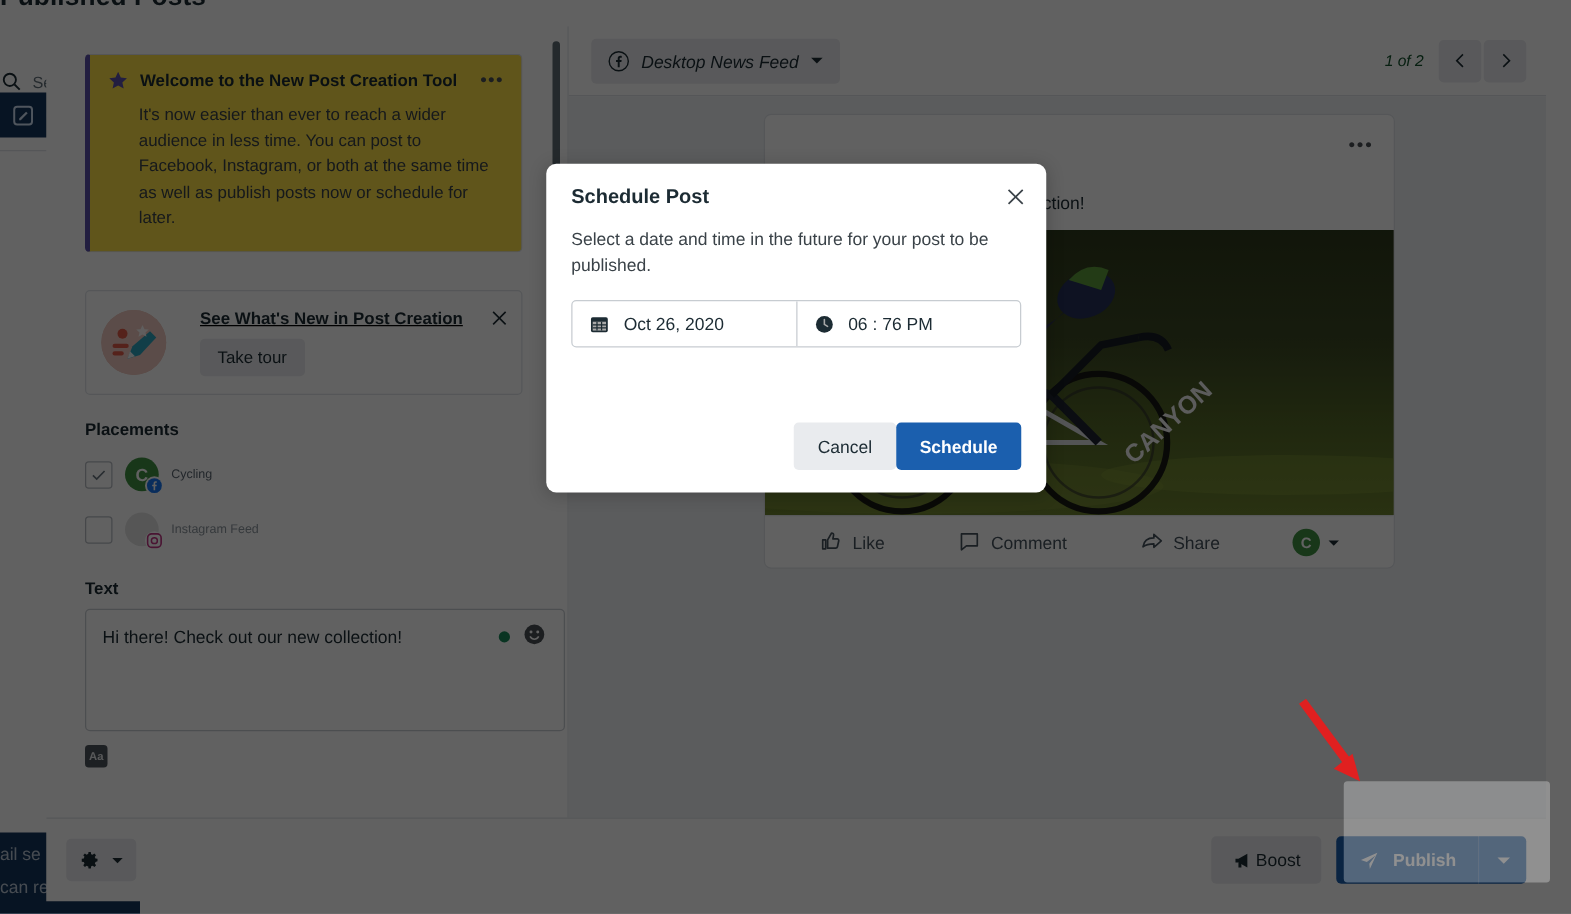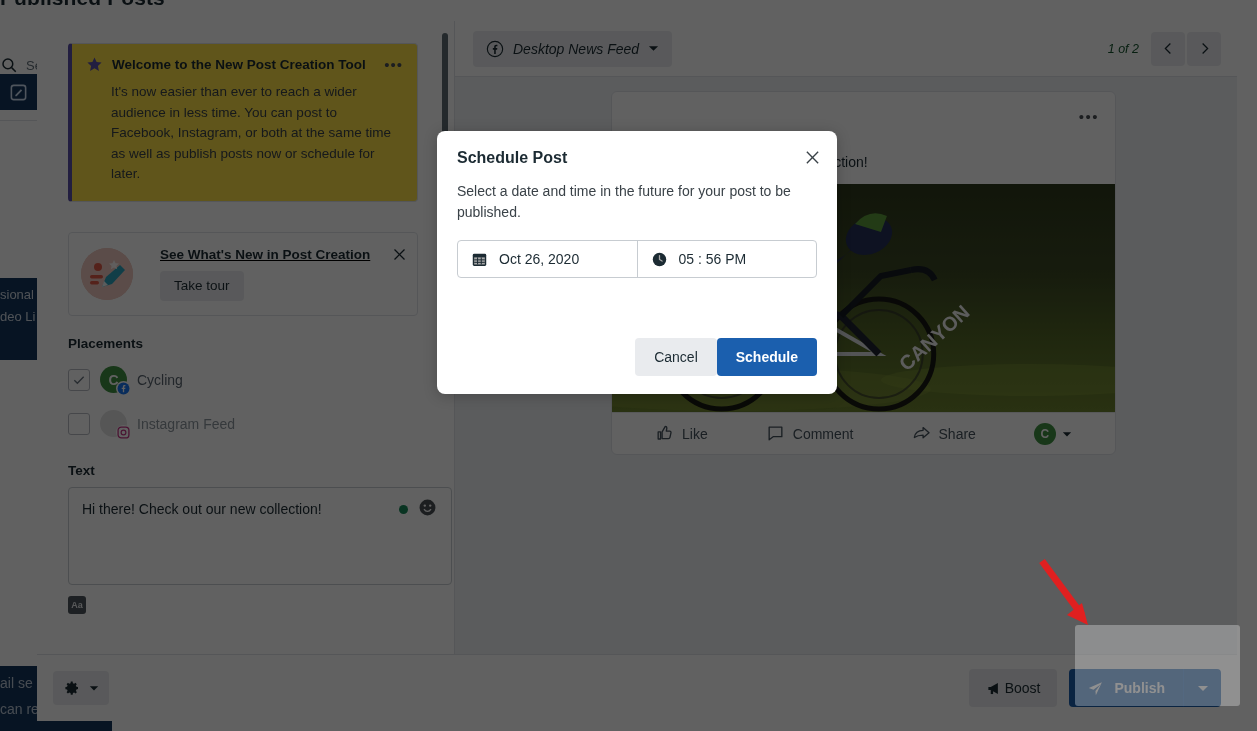--- a/index.html
+++ b/index.html
@@ -104,21 +104,21 @@
   .cbox { width: 22px; height: 22px; border: 1px solid #b7bcc2; border-radius: 3px;
     display: flex; align-items: center; justify-content: center; cursor: pointer; background: #fff; }
   .ava { width: 27px; height: 27px; border-radius: 50%; position: relative; flex: 0 0 27px;
     display: flex; align-items: center; justify-content: center; color: #fff;
     font-size: 14px; font-weight: 700; }
   .ava.green { background: #3f9142; }
   .ava.grey { background: #e2e2e2; }
   .badge { position: absolute; right: -4px; bottom: -3px; width: 15px; height: 15px;
     border-radius: 50%; display: flex; align-items: center; justify-content: center;
     background: #fff; }
-  .pl-label { font-size: 14px; color: #5a6570; }
+  .pl-label { font-size: 10px; color: #5a6570; }
   .pl-label.muted { color: #8d969e; }
 
   .text-label { margin: 24px 0 0 15px; font-size: 13.5px; font-weight: 700; color: #1c2b33; }
   .textarea-wrap {
     margin: 9px 0 0 15px; width: 384px; height: 98px; border: 1px solid #c7ccd1;
     border-radius: 4px; position: relative; background: #fff; padding: 12px 13px;
   }
   .textarea-val { font-size: 14px; color: #1c2b33; line-height: 19px; }
   .greendot { position: absolute; right: 43px; top: 17px; width: 9px; height: 9px;
     border-radius: 50%; background: #1a8a5a; }
@@ -244,24 +244,20 @@
 
     <div class="bg-compose">
       <svg width="19" height="19" viewBox="0 0 24 24">
         <rect x="3" y="3" width="18" height="18" rx="3" fill="none" stroke="#cfe0f5" stroke-width="2"></rect>
         <path d="M8 15l7-7 1.6 1.6-7 7H8z" fill="#cfe0f5"></path>
       </svg>
       <span style="width:13px;height:13px;border-radius:50%;background:#2a4d78;display:inline-block"></span>
     </div>
     <div class="bg-divider"></div>
 
-    <div class="bg-lower">
-      <div>sional</div>
-      <div>deo Li</div>
-    </div>
 
     <div class="bg-bottom">
       <div>ail se</div>
       <div>can rece</div>
     </div>
   </div>
 
   <div class="newpost">
 
 
@@ -515,21 +511,21 @@
           <line x1="4.5" y1="12.5" x2="19.5" y2="12.5" stroke="#1c2b33" stroke-width="1.4"></line>
           <line x1="4.5" y1="16" x2="19.5" y2="16" stroke="#1c2b33" stroke-width="1.4"></line>
         </svg>
         <span class="dt-val">Oct 26, 2020</span>
       </div>
       <div class="dt-cell">
         <svg width="17" height="17" viewBox="0 0 24 24">
           <circle cx="12" cy="12" r="9.5" fill="#1c2b33"></circle>
           <path d="M12 6.5V12l3.6 2.2" fill="none" stroke="#a8a8a8" stroke-width="1.8" stroke-linecap="round"></path>
         </svg>
-        <span class="dt-val">05 : 56 PM</span>
+        <span class="dt-val">06 : 76 PM</span>
       </div>
     </div>
 
     <div class="sched-foot">
       <button class="btn-cancel">Cancel</button>
       <button class="btn-schedule">Schedule</button>
     </div>
   </div>
 
   <svg class="arrow" viewBox="0 0 100 88">

